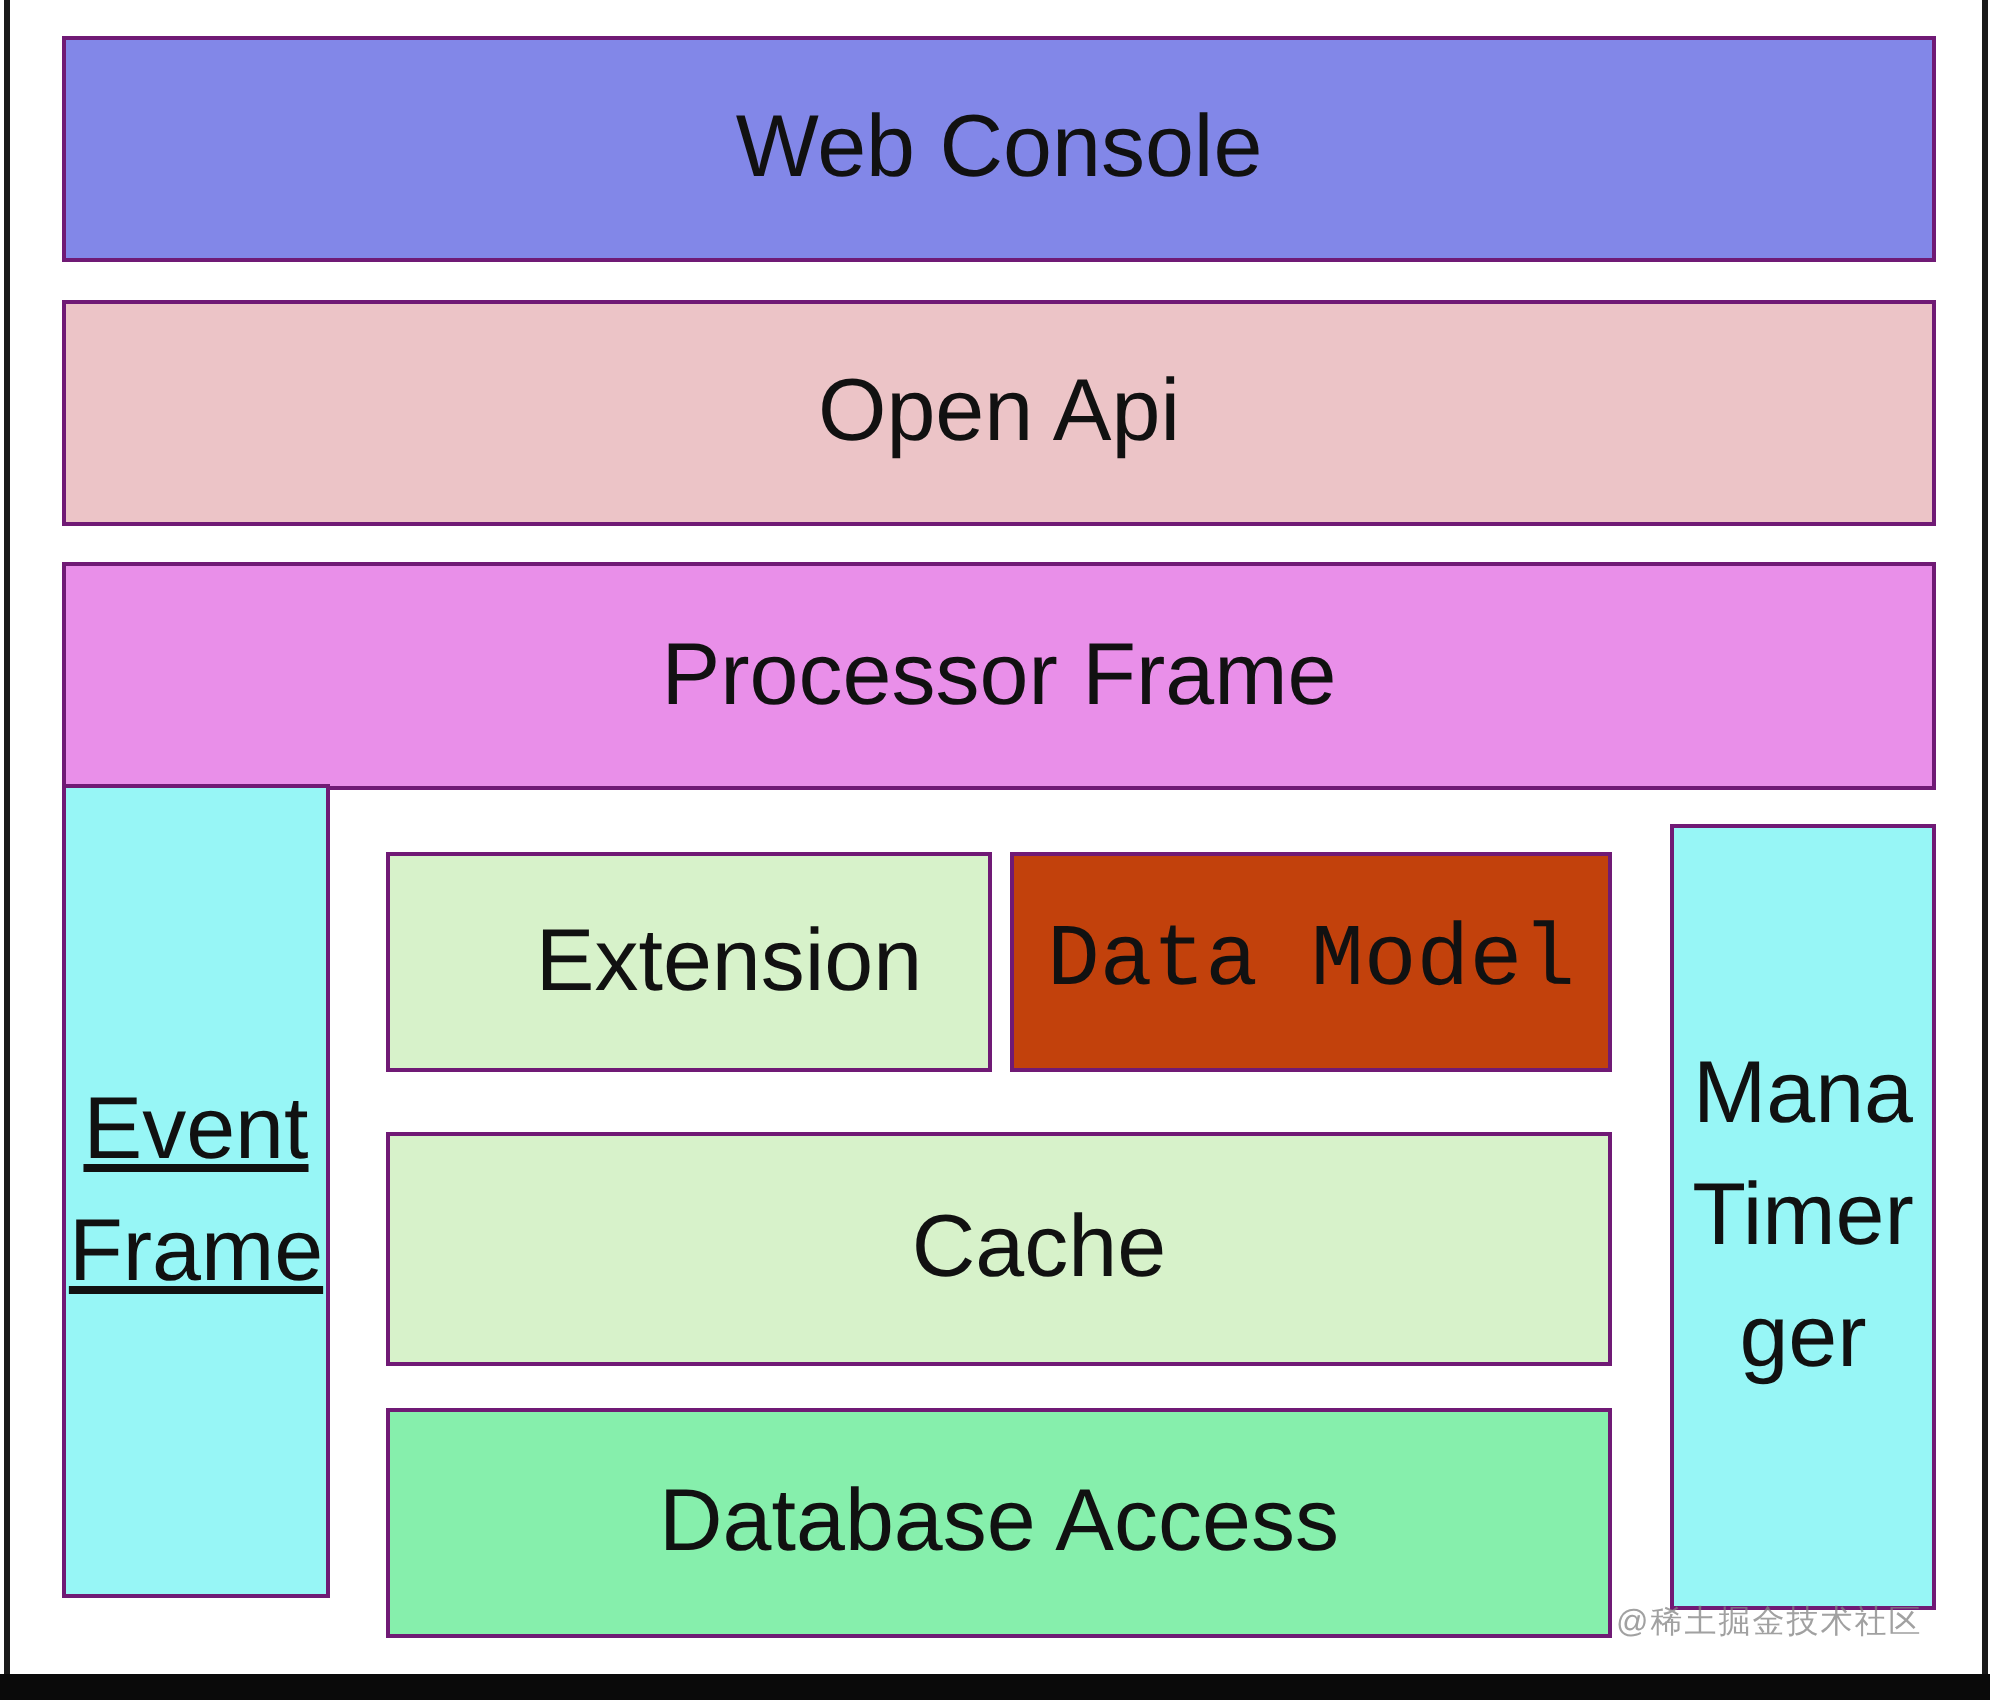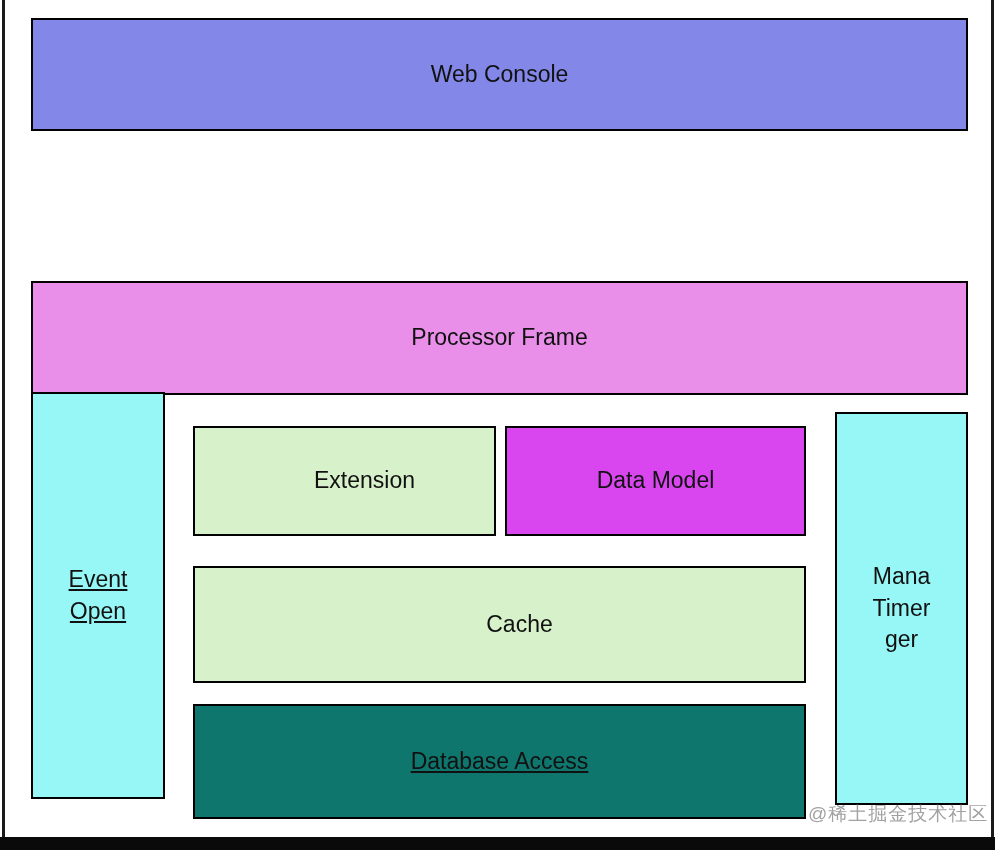--- a/index.html
+++ b/index.html
@@ -27,90 +27,93 @@
     position: absolute;
     left: 0;
     top: 837px;
     width: 995px;
     height: 13px;
     background: #0a0a0a;
   }
   .box {
     position: absolute;
     box-sizing: border-box;
-    border: 2px solid #000000;
+    border: 2px solid #701a75;
     display: flex;
     flex-direction: column;
     align-items: center;
     justify-content: center;
     color: #111111;
-    font-size: 23px;
+    font-size: 44px;
     line-height: 1.38;
     text-align: center;
     white-space: nowrap;
   }
   
   .box-web-console     { left: 31px;  top: 18px;  width: 937px; height: 113px; }
   .box-open-api        { left: 31px;  top: 150px; width: 937px; height: 113px; }
   .box-processor-frame { left: 31px;  top: 281px; width: 937px; height: 114px; align-items: center; }
   
   .box-event-frame     { left: 31px;  top: 392px; width: 134px; height: 407px; text-decoration: underline; }
   .box-extension       { left: 193px; top: 426px; width: 303px; height: 110px; padding-left: 40px; }
   .box-data-model      { left: 505px; top: 426px; width: 301px; height: 110px; }
   .box-cache           { left: 193px; top: 566px; width: 613px; height: 117px; }
   .box-database-access { left: 193px; top: 704px; width: 613px; height: 115px; }
   .box-timer-manager   { left: 835px; top: 412px; width: 133px; height: 393px; }
   .box .line { display: block; }
   .watermark {
     position: absolute;
     left: 808px;
     top: 801px;
-    font-size: 19px;
+    font-size: 16px;
     letter-spacing: 1px;
     opacity: 0.75;
     z-index: 10;
     white-space: nowrap;
   }
 </style>
 </head>
 <body>
 
 <div class="frame">
 
   <div class="edge edge-left"></div>
   <div class="edge edge-right"></div>
   <div class="bottom-bar"></div>
 
   <div class="box box-web-console" style="background-color: rgb(130, 135, 232);">
     <span class="line">Web Console</span>
   </div>
 
+  <div class="box box-open-api" style="background-color: rgb(236, 196, 199);">
+    <span class="line">Open Api</span>
+  </div>
 
   <div class="box box-processor-frame" style="background-color: rgb(233, 143, 233);">
     <span class="line">Processor Frame</span>
   </div>
 
   <div class="box box-event-frame" style="background-color: rgb(151, 246, 246);">
     <span class="line">Event</span>
-    <span class="line">Open</span>
+    <span class="line">Frame</span>
   </div>
 
   <div class="box box-extension" style="background-color: rgb(215, 242, 202);">
     <span class="line">Extension</span>
   </div>
 
-  <div class="box box-data-model" style="background-color: #d946ef;">
+  <div class="box box-data-model" style="background-color: #c2410c; font-family: Liberation Mono, monospace;">
     <span class="line">Data Model</span>
   </div>
 
   <div class="box box-cache" style="background-color: rgb(215, 242, 202); padding-left: 40px;">
     <span class="line">Cache</span>
   </div>
 
-  <div class="box box-database-access" style="background-color: #0f766e; text-decoration: underline;">
+  <div class="box box-database-access" style="background-color: #86efac;">
     <span class="line">Database Access</span>
   </div>
 
   <div class="box box-timer-manager" style="background-color: rgb(151, 246, 246);">
     <span class="line">Mana</span>
     <span class="line">Timer</span>
     <span class="line">ger</span>
   </div>
 
   <div class="watermark" style="color: rgb(130, 130, 130);">@稀土掘金技术社区</div>

